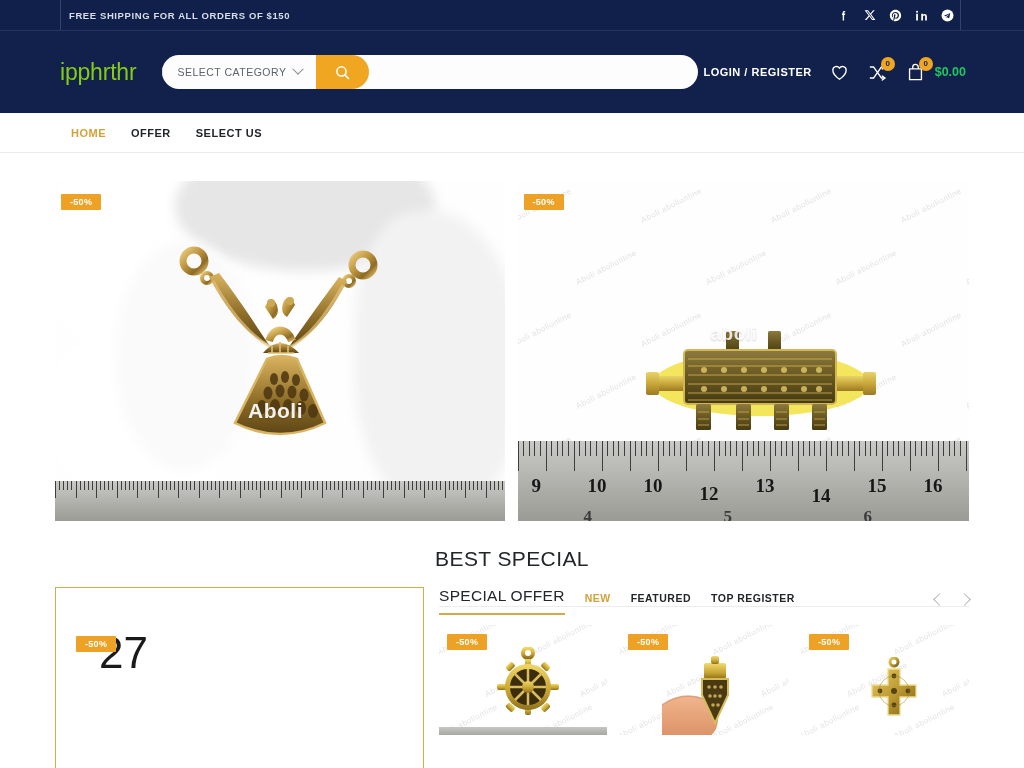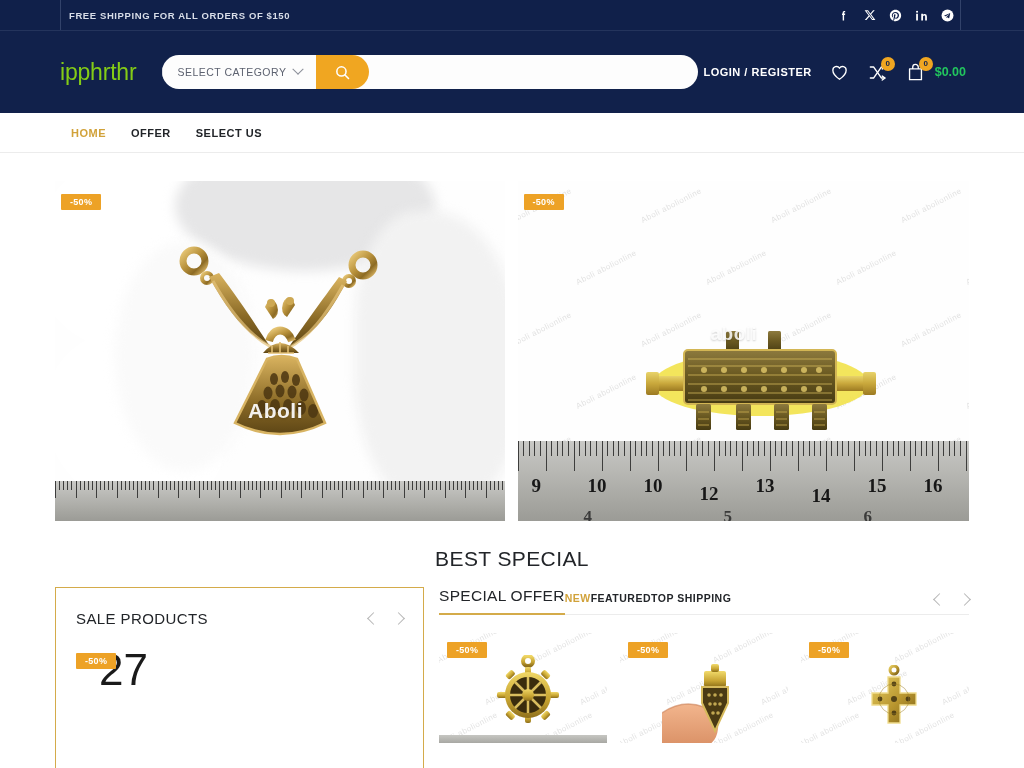--- a/index.html
+++ b/index.html
@@ -247,23 +247,22 @@
   .sale-item { position: relative; margin-top: 26px; height: 120px; }
   .sale-item .badge-sale { position:absolute; top:0; left:0; }
   .sale-num {
     position:absolute; left: 23px; top: -8px;
     font-size: 44px; color:#1a1a1a; font-weight:400;
     font-family:"Liberation Sans", sans-serif;
   }
 
   .offer-panel { flex: 1; }
   .offer-head {
-    display:flex; align-items: flex-end; 
+    display:flex; align-items: flex-end; gap: 20px;
     border-bottom: 1px solid #ececec;
-    padding-bottom: 8px;
     position: relative;
   }
   .offer-title {
     font-size: 15.5px; color:#222529; letter-spacing:.3px; font-weight:400;
     padding-bottom: 8px; margin-bottom:-9px;
     border-bottom: 2px solid #d4ab4a;
   }
   .offer-tab {
     font-size: 10.5px; font-weight: 700; letter-spacing:.5px;
     color:#222529; cursor:pointer; padding-bottom: 2px; white-space:nowrap;
@@ -761,39 +760,32 @@
     </div>
     <div class="badge-sale">-50%</div>
   </div>
 </div>
 
 <div class="best-seller">BEST SPECIAL</div>
 
 <div class="lower">
 
   <div class="sale-panel">
-    <div class="panel-head">
-      <div class="panel-title">SALE PRODUCTS</div>
-      <div class="arrows">
-        <span class="arrow left"></span>
-        <span class="arrow right"></span>
-      </div>
-    </div>
     <div class="sale-item">
       <div class="badge-sale">-50%</div>
       <div class="sale-num">27</div>
     </div>
   </div>
 
   <div class="offer-panel">
     <div class="offer-head">
       <div class="offer-title">SPECIAL OFFER</div>
       <div class="offer-tab active">NEW</div>
       <div class="offer-tab">FEATURED</div>
-      <div class="offer-tab">TOP SHIPPING</div>
+      <div class="offer-tab">TOP REGISTER</div>
       <div class="offer-arrows">
         <span class="arrow left"></span>
         <span class="arrow right"></span>
       </div>
     </div>
 
     <div class="offer-grid">
 
       <div class="prod">
         <div id="ptile1">

